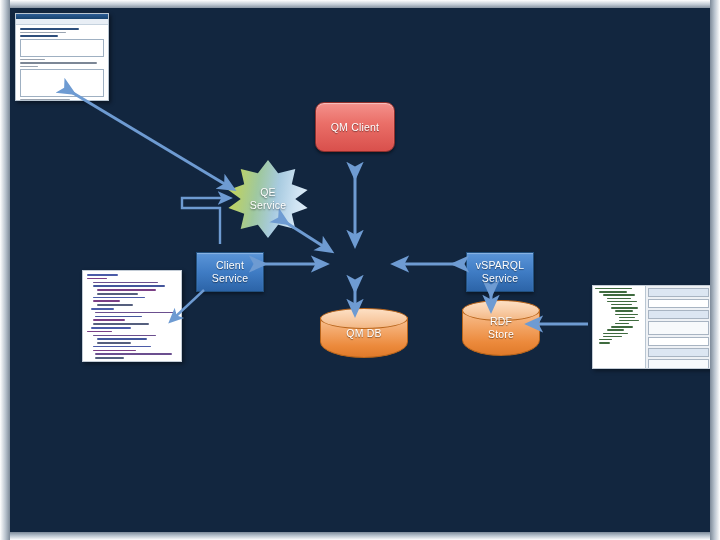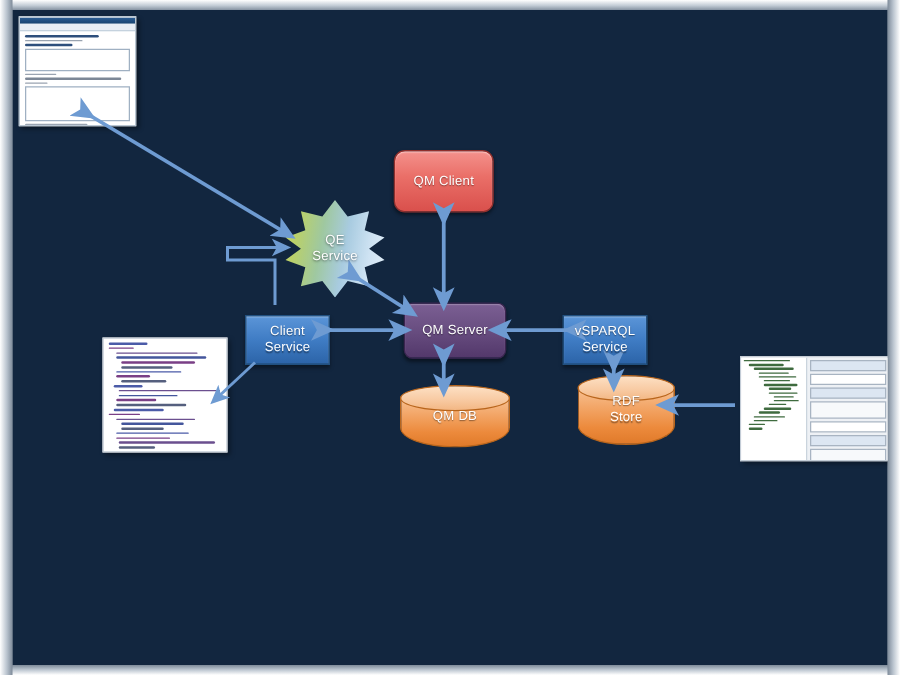--- a/index.html
+++ b/index.html
@@ -26,42 +26,42 @@
     font-size:10.5px;line-height:13px;letter-spacing:.2px;
     text-shadow:0 1px 1px rgba(0,0,0,.45);
     display:flex;align-items:center;justify-content:center;
     width:100%;height:100%;pointer-events:none;
   }
 
   .node{position:absolute;box-sizing:border-box;}
 
   
   #qm-client{
-    left:305px;top:112px;width:80px;height:50px;border-radius:9px;
+    left:305px;top:94px;width:80px;height:50px;border-radius:9px;
     background:linear-gradient(180deg,#f4918c 0%,#ea6f68 42%,#d9504c 100%);
     border:1px solid #8f2f2c;
     box-shadow:inset 0 1px 1px rgba(255,255,255,.45),0 2px 3px rgba(0,0,0,.45);
   }
   
   #qm-server{
     left:313px;top:234px;width:82px;height:45px;border-radius:7px;
     background:linear-gradient(180deg,#7b5f93 0%,#6a4f82 45%,#53386b 100%);
     border:1px solid #3b2550;
     box-shadow:inset 0 1px 1px rgba(255,255,255,.25),0 2px 3px rgba(0,0,0,.45);
   }
   
   #dxquery{
     left:186px;top:244px;width:68px;height:40px;
     background:linear-gradient(180deg,#5b95d8 0%,#3f7cc4 50%,#2c64a8 100%);
     border:1px solid #21507f;
     box-shadow:inset 0 1px 1px rgba(255,255,255,.3),0 2px 3px rgba(0,0,0,.4);
   }
   
   #vsparql{
-    left:440px;top:244px;width:68px;height:40px;
+    left:456px;top:244px;width:68px;height:40px;
     background:linear-gradient(180deg,#5b95d8 0%,#3f7cc4 50%,#2c64a8 100%);
     border:1px solid #21507f;
     box-shadow:inset 0 1px 1px rgba(255,255,255,.3),0 2px 3px rgba(0,0,0,.4);
   }
 
   
   #qe-service{left:214px;top:152px;width:88px;height:78px;}
   #qe-service .starwrap{position:absolute;inset:0;}
   #qe-service .star{
     position:absolute;inset:0;
@@ -179,23 +179,20 @@
 
     <div class="node" id="dxquery">
       <div class="nlabel">
         <div>
           <div>Client</div>
           <div>Service</div>
         </div>
       </div>
     </div>
 
-    <div class="node" id="qm-server">
-      <div class="nlabel">QM Server</div>
-    </div>
 
     <div class="node" id="vsparql">
       <div class="nlabel">
         <div>
           <div>vSPARQL</div>
           <div>Service</div>
         </div>
       </div>
     </div>
 

